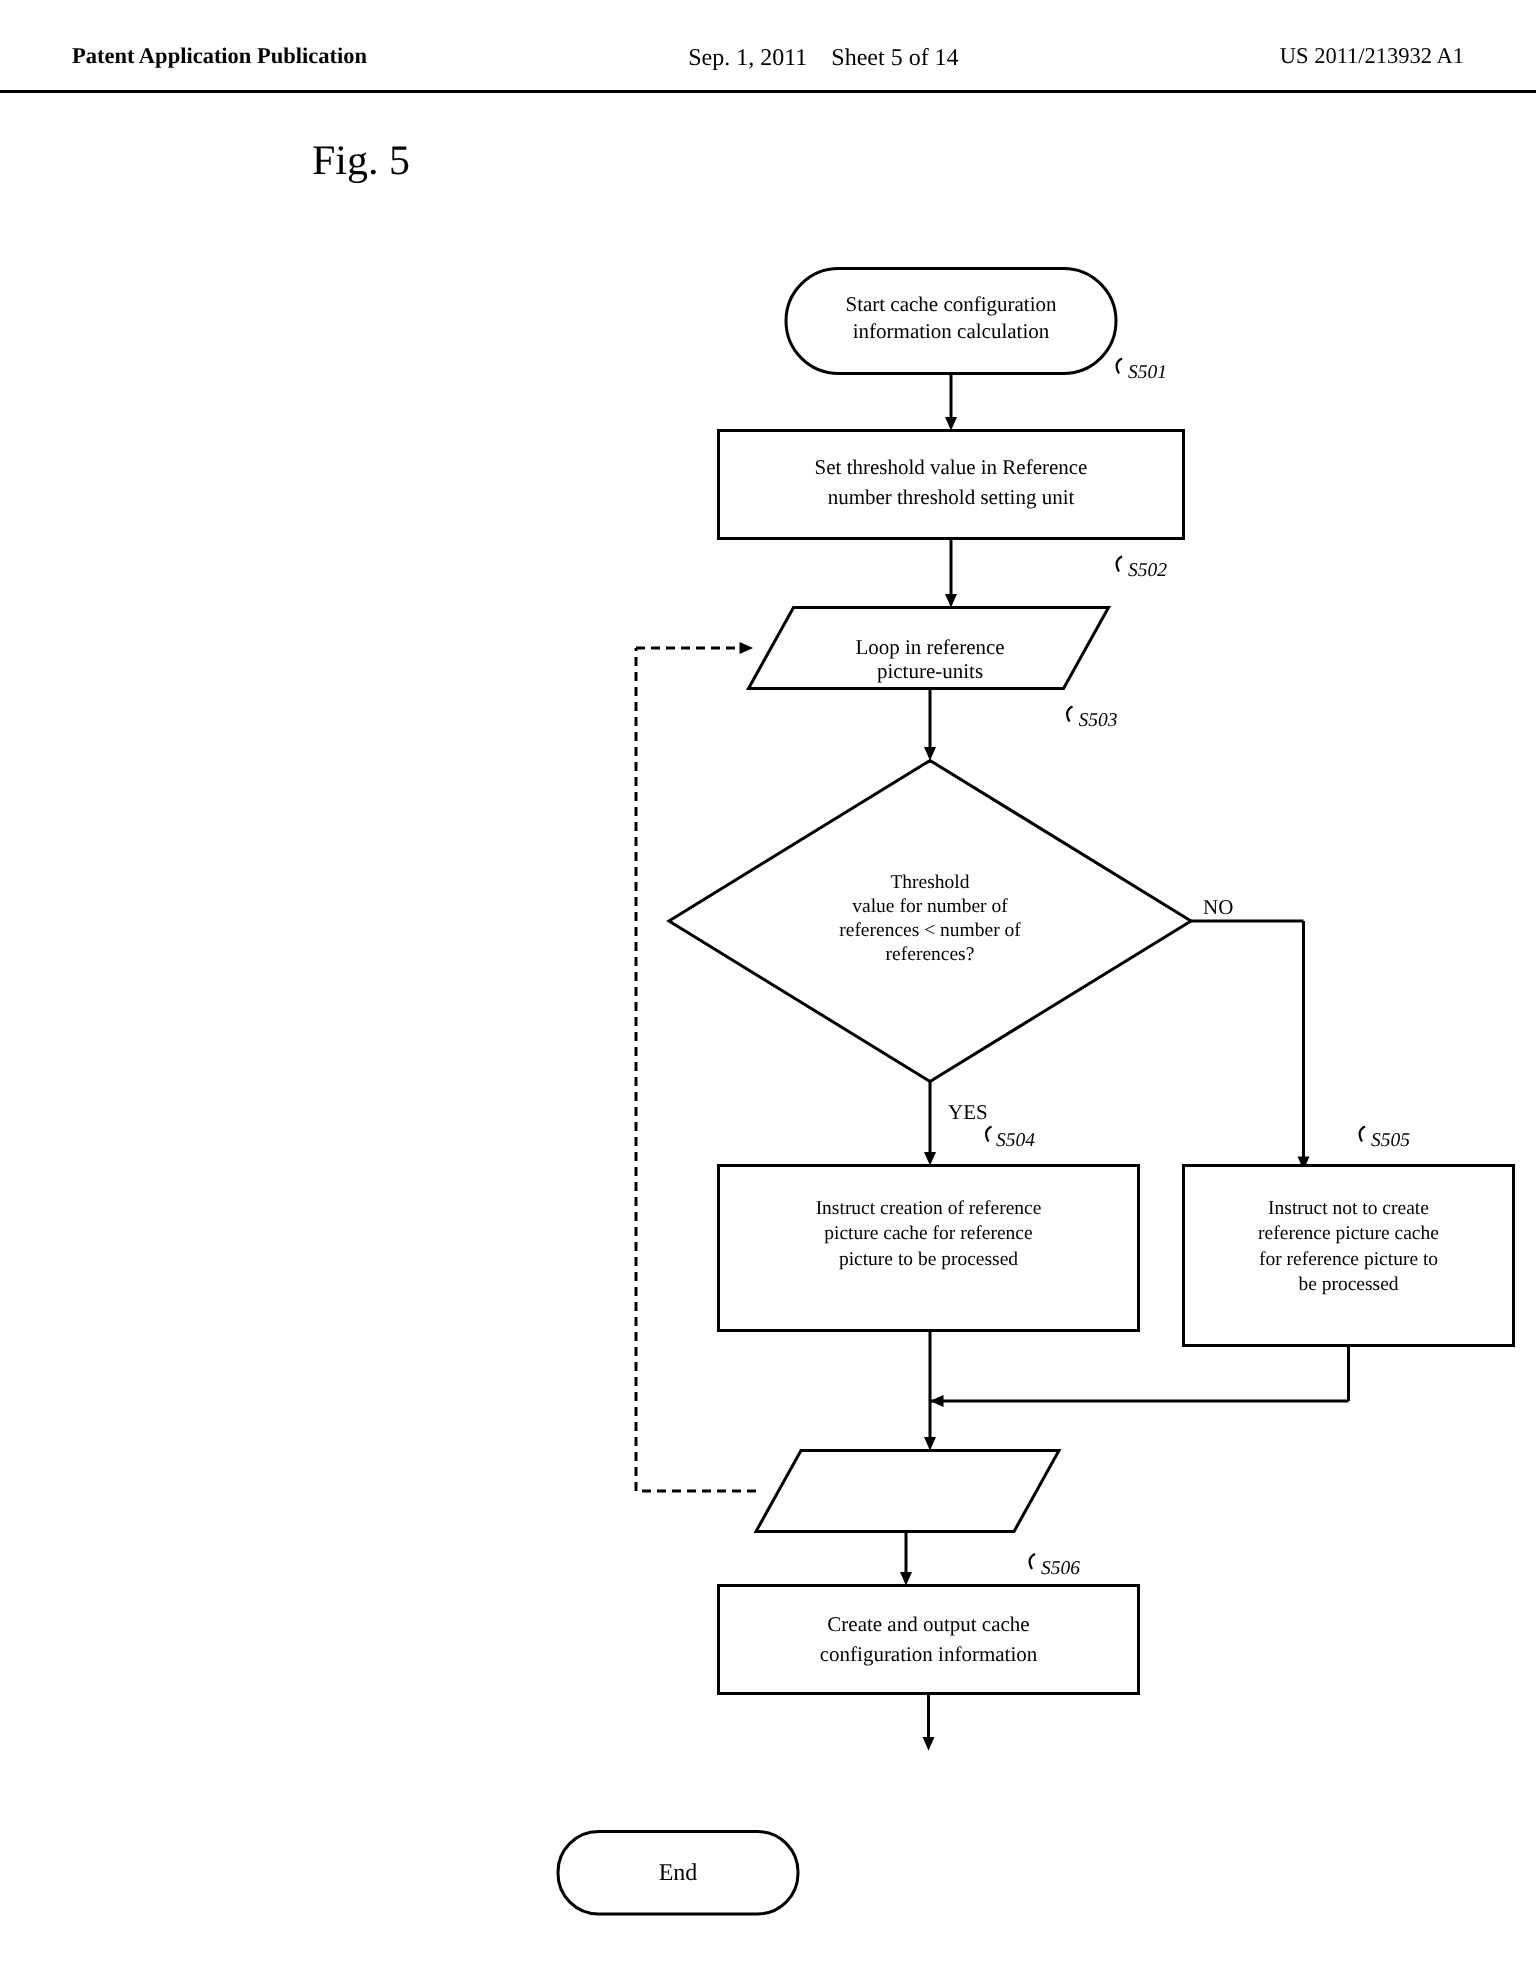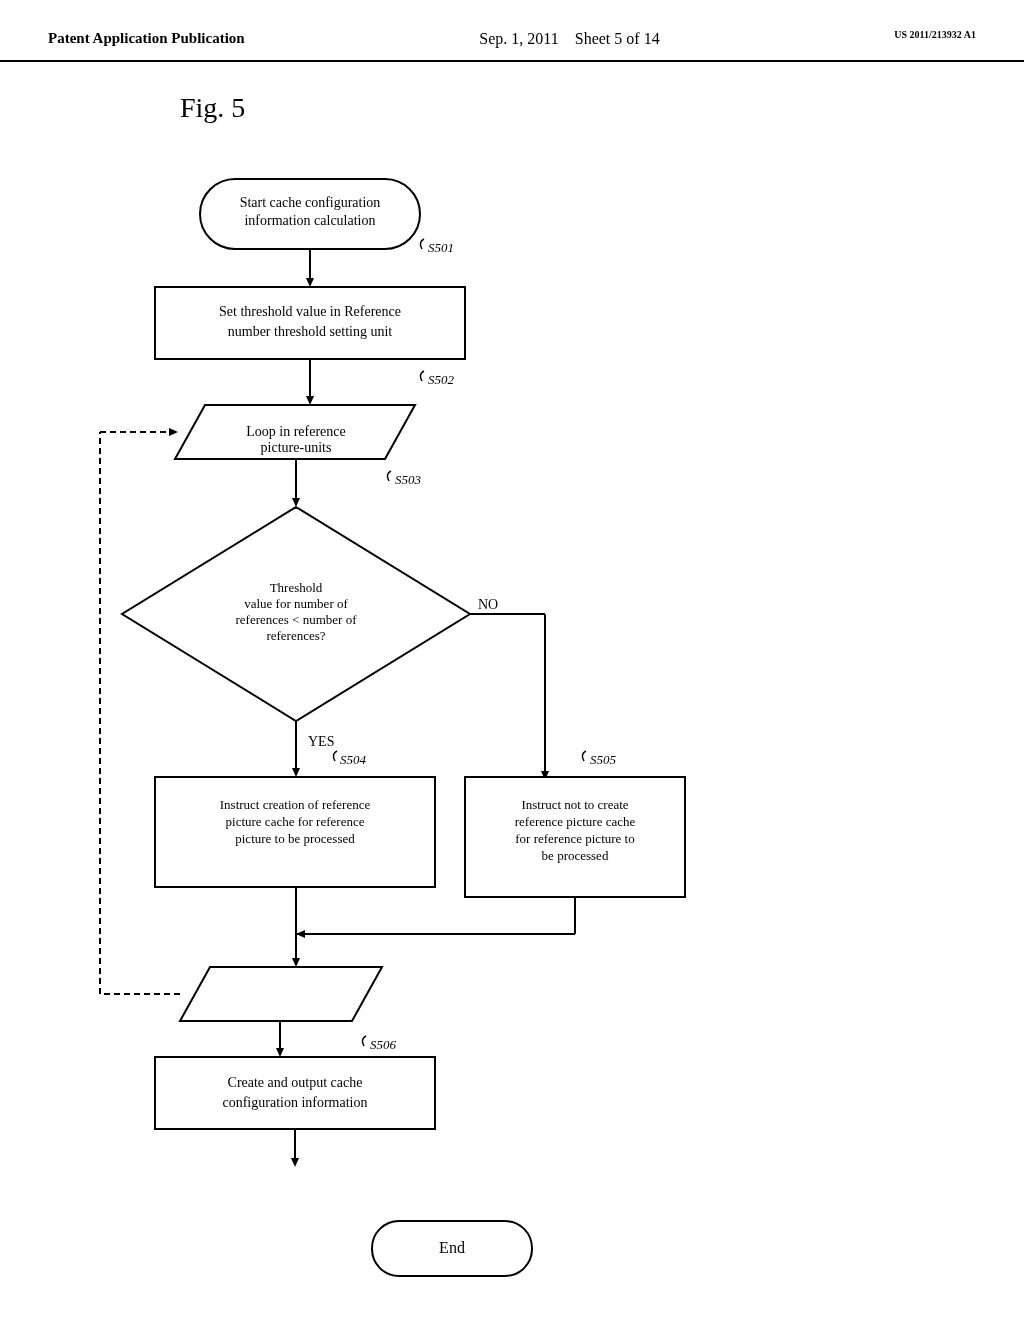--- a/index.html
+++ b/index.html
@@ -26,32 +26,33 @@
       font-size: 15px;
       font-weight: bold;
       line-height: 1.4;
     }
     .header-center {
       font-size: 16px;
       line-height: 1.4;
       text-align: center;
     }
     .header-right {
-      font-size: 10px;
-      font-weight: bold;
+      font-size: 15px;
+      font-weight: normal;
       line-height: 1.4;
       text-align: right;
     }
 
     
     .content {
       display: flex;
       flex-direction: column;
-      align-items: flex-start;
+      align-items: flex-end;
       padding-top: 30px;
+      padding-left: 28px;
     }
 
     .fig-title {
       font-size: 28px;
       font-weight: normal;
       margin-bottom: 30px;
       align-self: flex-start;
       margin-left: 180px;
     }
   </style>

